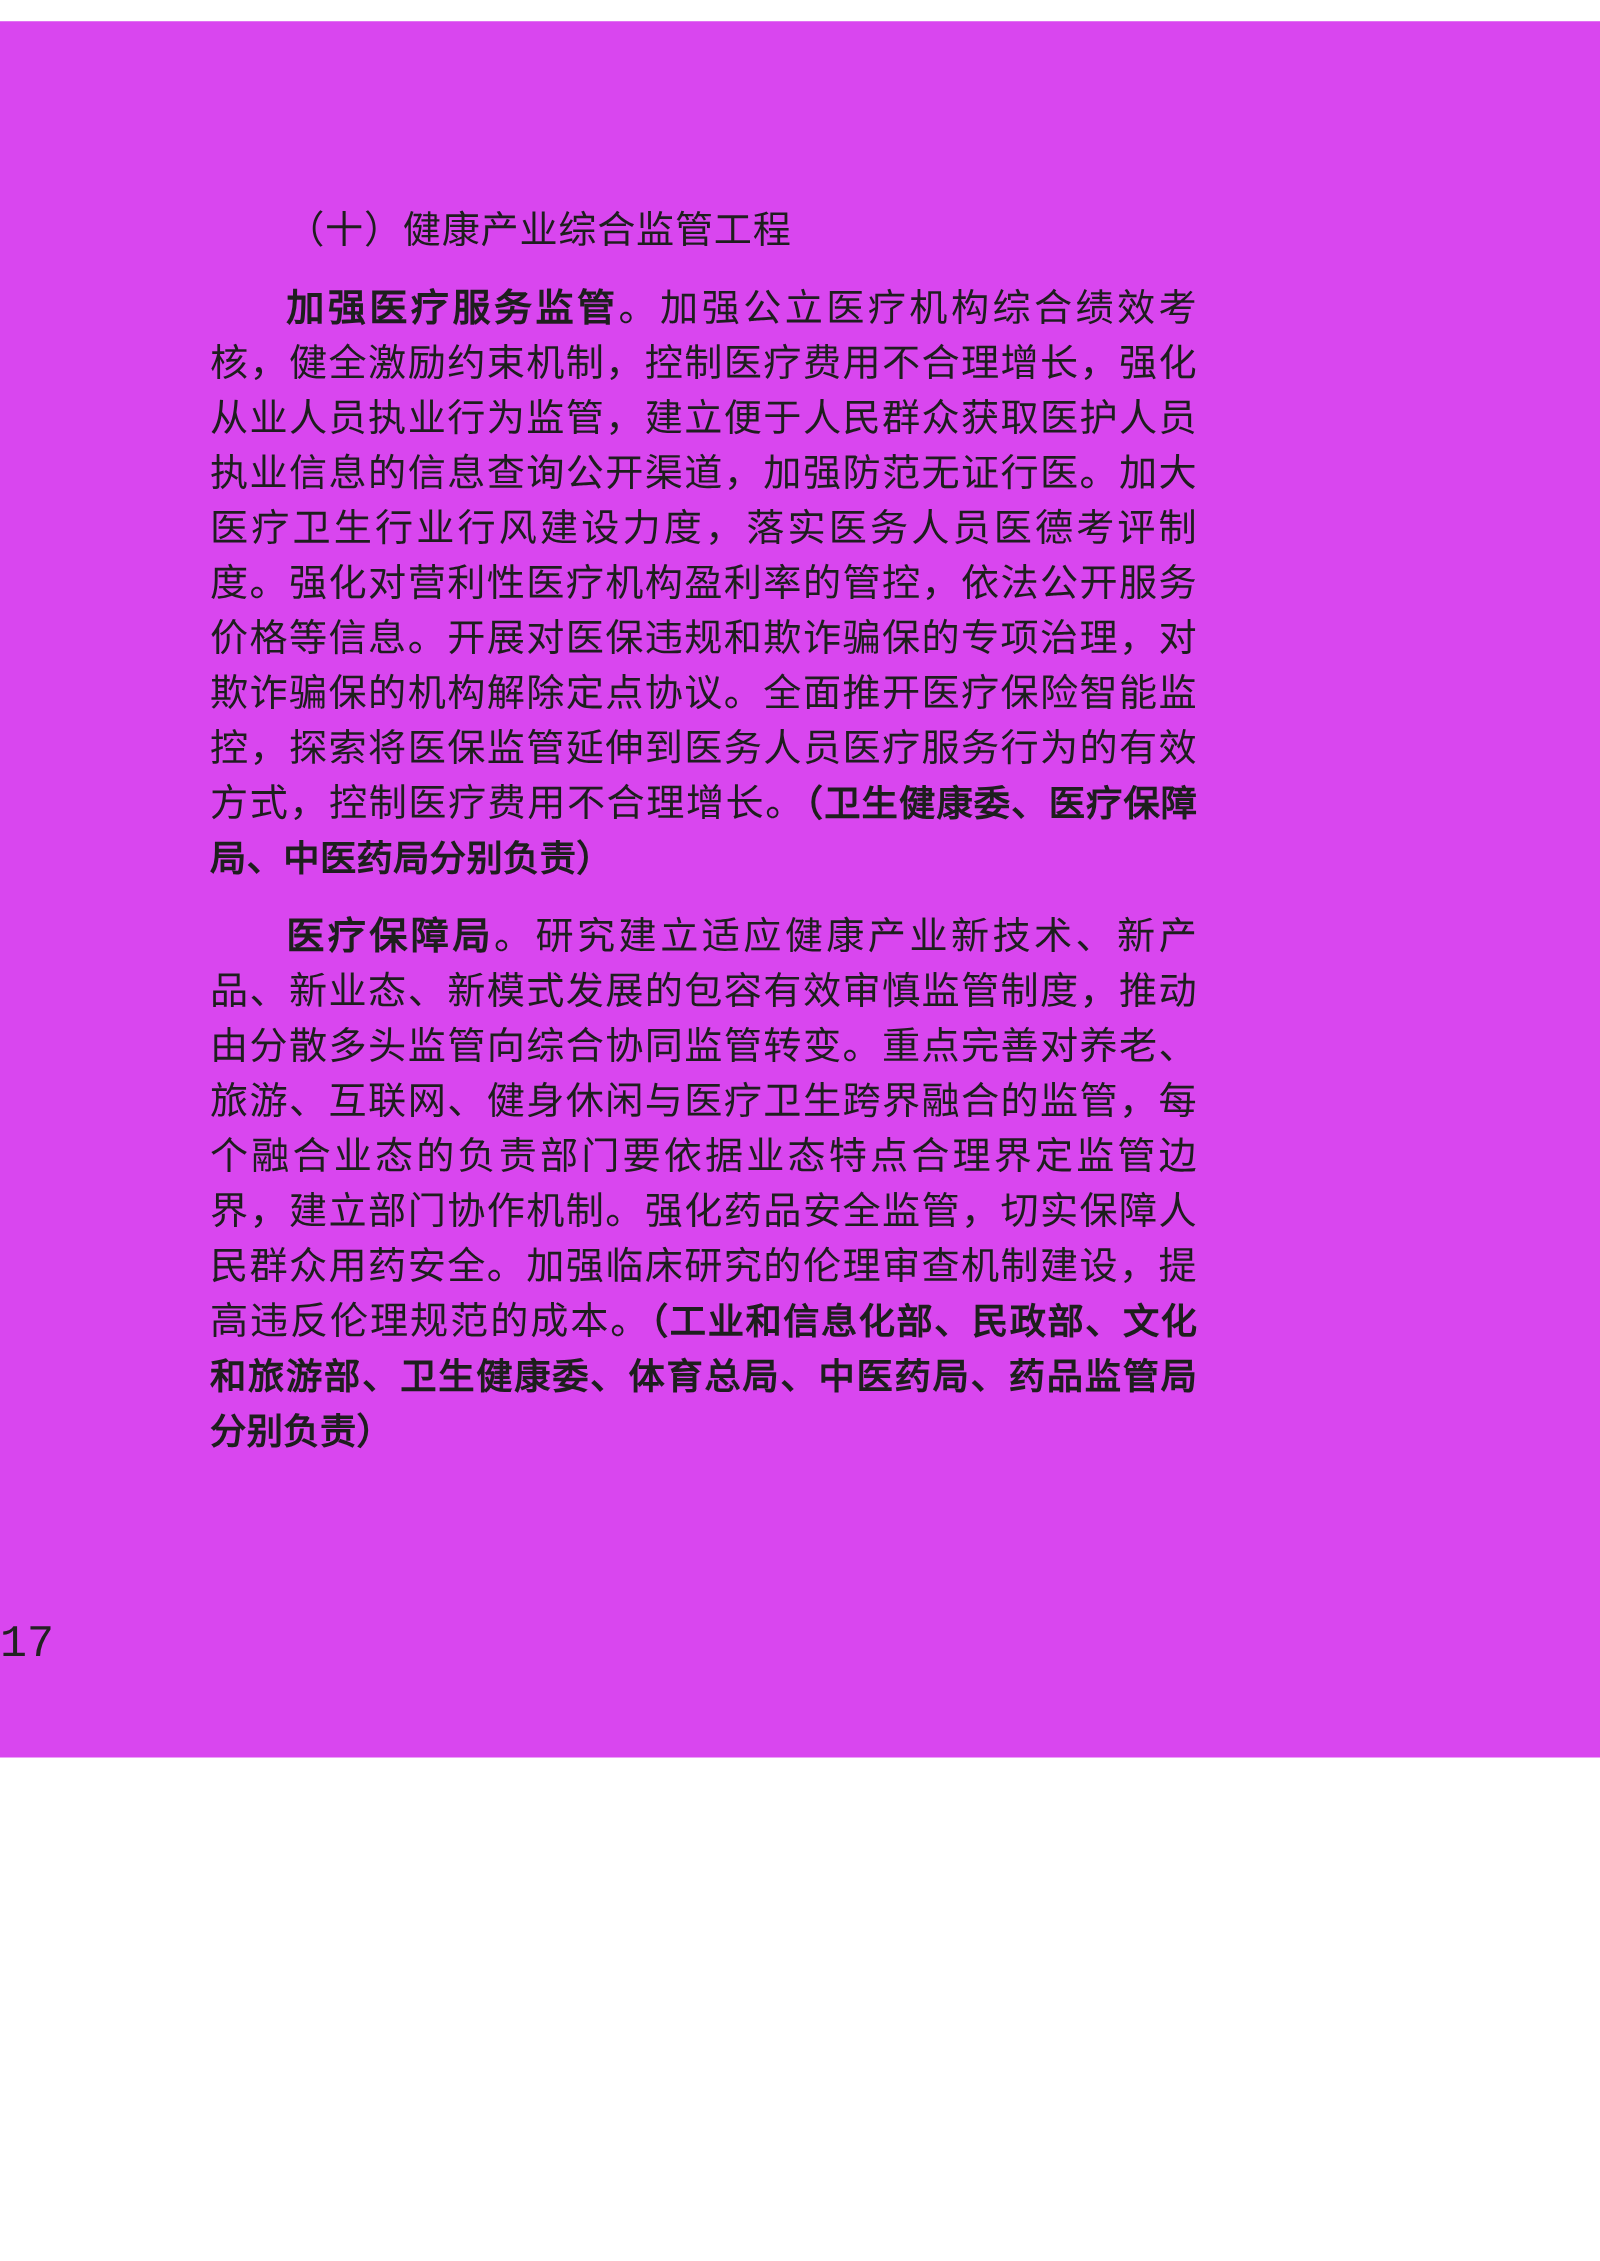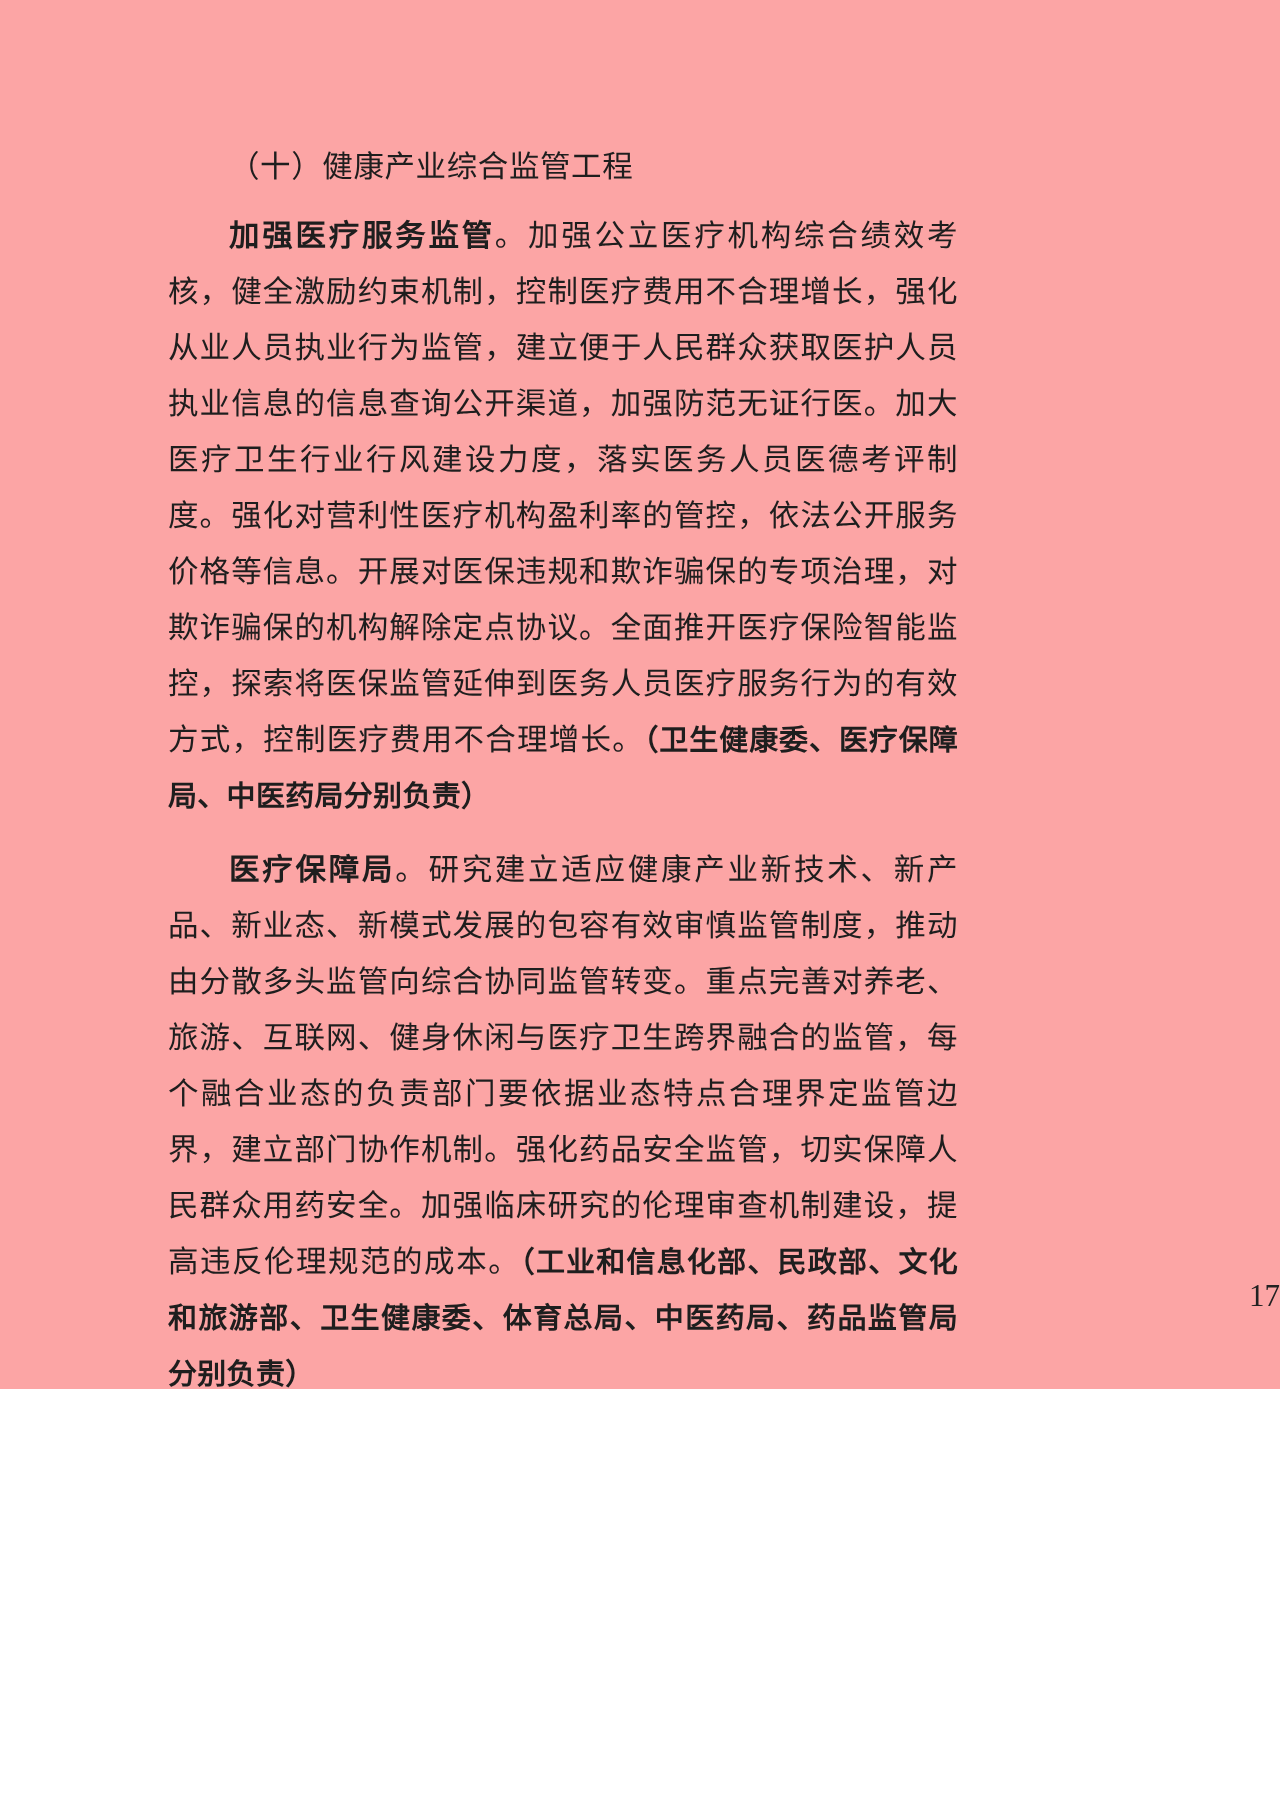--- a/index.html
+++ b/index.html
@@ -12,34 +12,34 @@
     width: 1280px;
     height: 1809px;
     position: relative;
     font-family: "Liberation Serif", "DejaVu Serif", serif;
     color: #1b1b1b;
     overflow: hidden;
   }
   .page {
     position: absolute;
     left: 0;
-    top: 0;
+    top: 17px;
     width: 1280px;
     height: 1389px;
-    background: #fca5a5;
+    background: #d946ef;
   }
   .content {
     position: absolute;
     left: 168px;
     top: 140px;
     width: 790px;
   }
   .para {
     font-size: 30.5px;
-    line-height: 56px;
+    line-height: 44px;
     letter-spacing: 0.6px;
     text-align: justify;
     text-justify: inter-ideograph;
     margin: 0 0 4px 0;
     color: #1e1e1e;
   }
   .para.indent {
     text-indent: 61px;
   }
   .heading {
@@ -60,23 +60,23 @@
     letter-spacing: 0.3px;
   }
   .spacer-sm {
     height: 14px;
   }
   .page-number {
     position: absolute;
     left: 0;
     top: 1278px;
     width: 1280px;
-    text-align: right;
-    font-size: 31px;
-    font-family: Liberation Serif, serif;
+    text-align: left;
+    font-size: 36px;
+    font-family: Liberation Mono, monospace;
     color: #222;
   }
 </style>
 </head>
 <body>
 
 <div class="page">
   <div class="content">
 
     <div class="heading">（十）健康产业综合监管工程</div>

